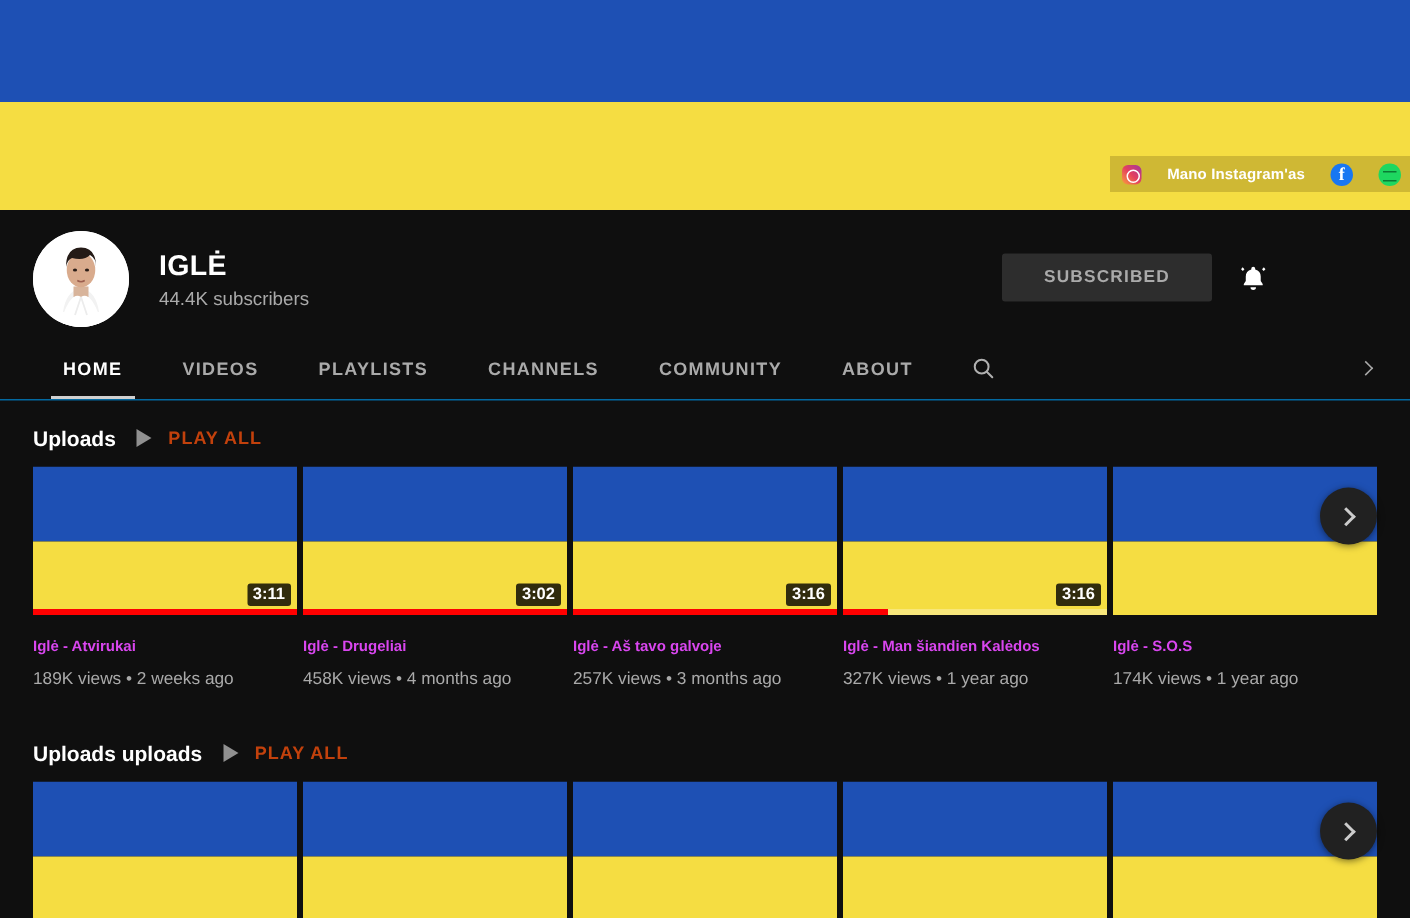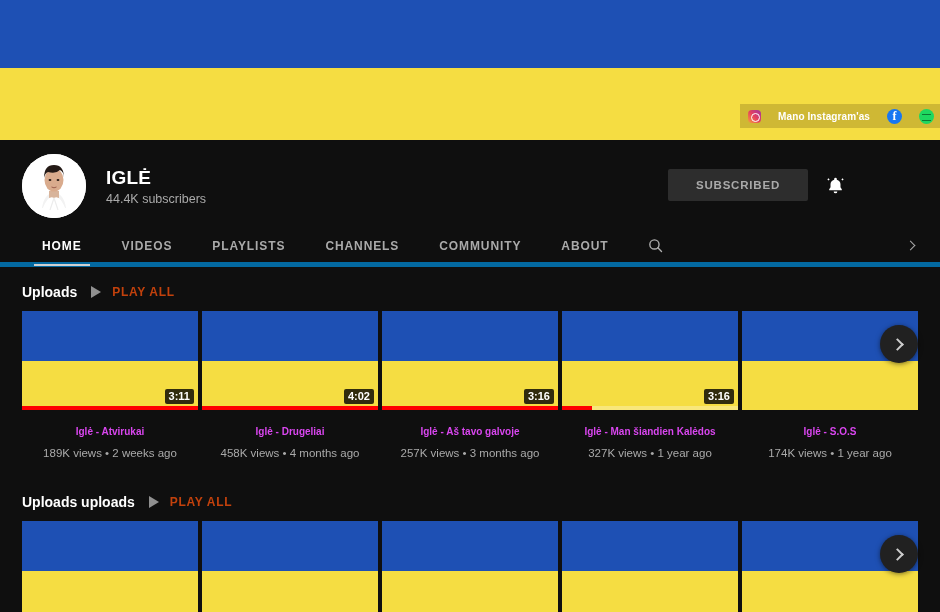--- a/index.html
+++ b/index.html
@@ -63,37 +63,37 @@
     font-size:11.5px; font-weight:bold; letter-spacing:.8px;
     padding:10px 28px; border-radius:2px; cursor:pointer;
     font-family:"Liberation Sans", sans-serif;
   }
   .bell-btn { width:22px; height:24px; cursor:pointer; display:flex; align-items:center; justify-content:center; }
 
   
   .tabbar {
     position:relative; width:940px; height:42px;
     display:flex; align-items:flex-start; padding:0 22px;
-    border-bottom:5px solid #0369a1;
+    border-bottom:1px solid #0369a1;
   }
   .tab {
     position:relative; height:41px; display:flex; align-items:center;
     color:#aaa; font-size:12px; font-weight:bold; letter-spacing:.9px;
     padding:0 20px; cursor:pointer; white-space:nowrap;
   }
   .tab.active { color:#fff; }
   .tab.active::after {
     content:""; position:absolute; left:12px; right:12px; bottom:0;
     height:2px; background:#d0d0d0;
   }
   .tab-search { display:flex; align-items:center; height:41px; padding:0 18px; cursor:pointer; }
   .tab-more { margin-left:auto; display:flex; align-items:center; height:41px; padding-right:4px; cursor:pointer; }
 
   
-  .shelf { position:relative; padding:0 22px;text-align:center; }
+  .shelf { position:relative; padding:0 22px; }
   .shelf-head { display:flex; align-items:center; height:38px; gap:14px; }
   .shelf-title { color:#fff; font-size:14px; font-weight:bold; }
   .playall { display:flex; align-items:center; gap:11px; cursor:pointer; }
   .play-tri {
     width:0; height:0; border-left:10px solid #909090;
     border-top:6.5px solid transparent; border-bottom:6.5px solid transparent;
   }
   .playall-label { color:#c2410c; font-size:12px; font-weight:bold; letter-spacing:.7px; }
 
   .row { display:flex; gap:4px; }
@@ -225,21 +225,21 @@
           </div>
       </div>
       <div class="vtitle">Iglė - Atvirukai</div>
       <div class="vmeta">189K views • 2 weeks ago</div>
     </div>
 
     <div class="card">
       <div class="thumb">
         <div class="thumb-blue"></div>
         <div class="thumb-yellow"></div>
-        <span class="dur">4:02</span>
+        <span class="dur">3:02</span>
         <div class="prog-track">
             <div class="prog-fill" style="width:100%"></div>
           </div>
       </div>
       <div class="vtitle">Iglė - Drugeliai</div>
       <div class="vmeta">458K views • 4 months ago</div>
     </div>
 
     <div class="card">
       <div class="thumb">

